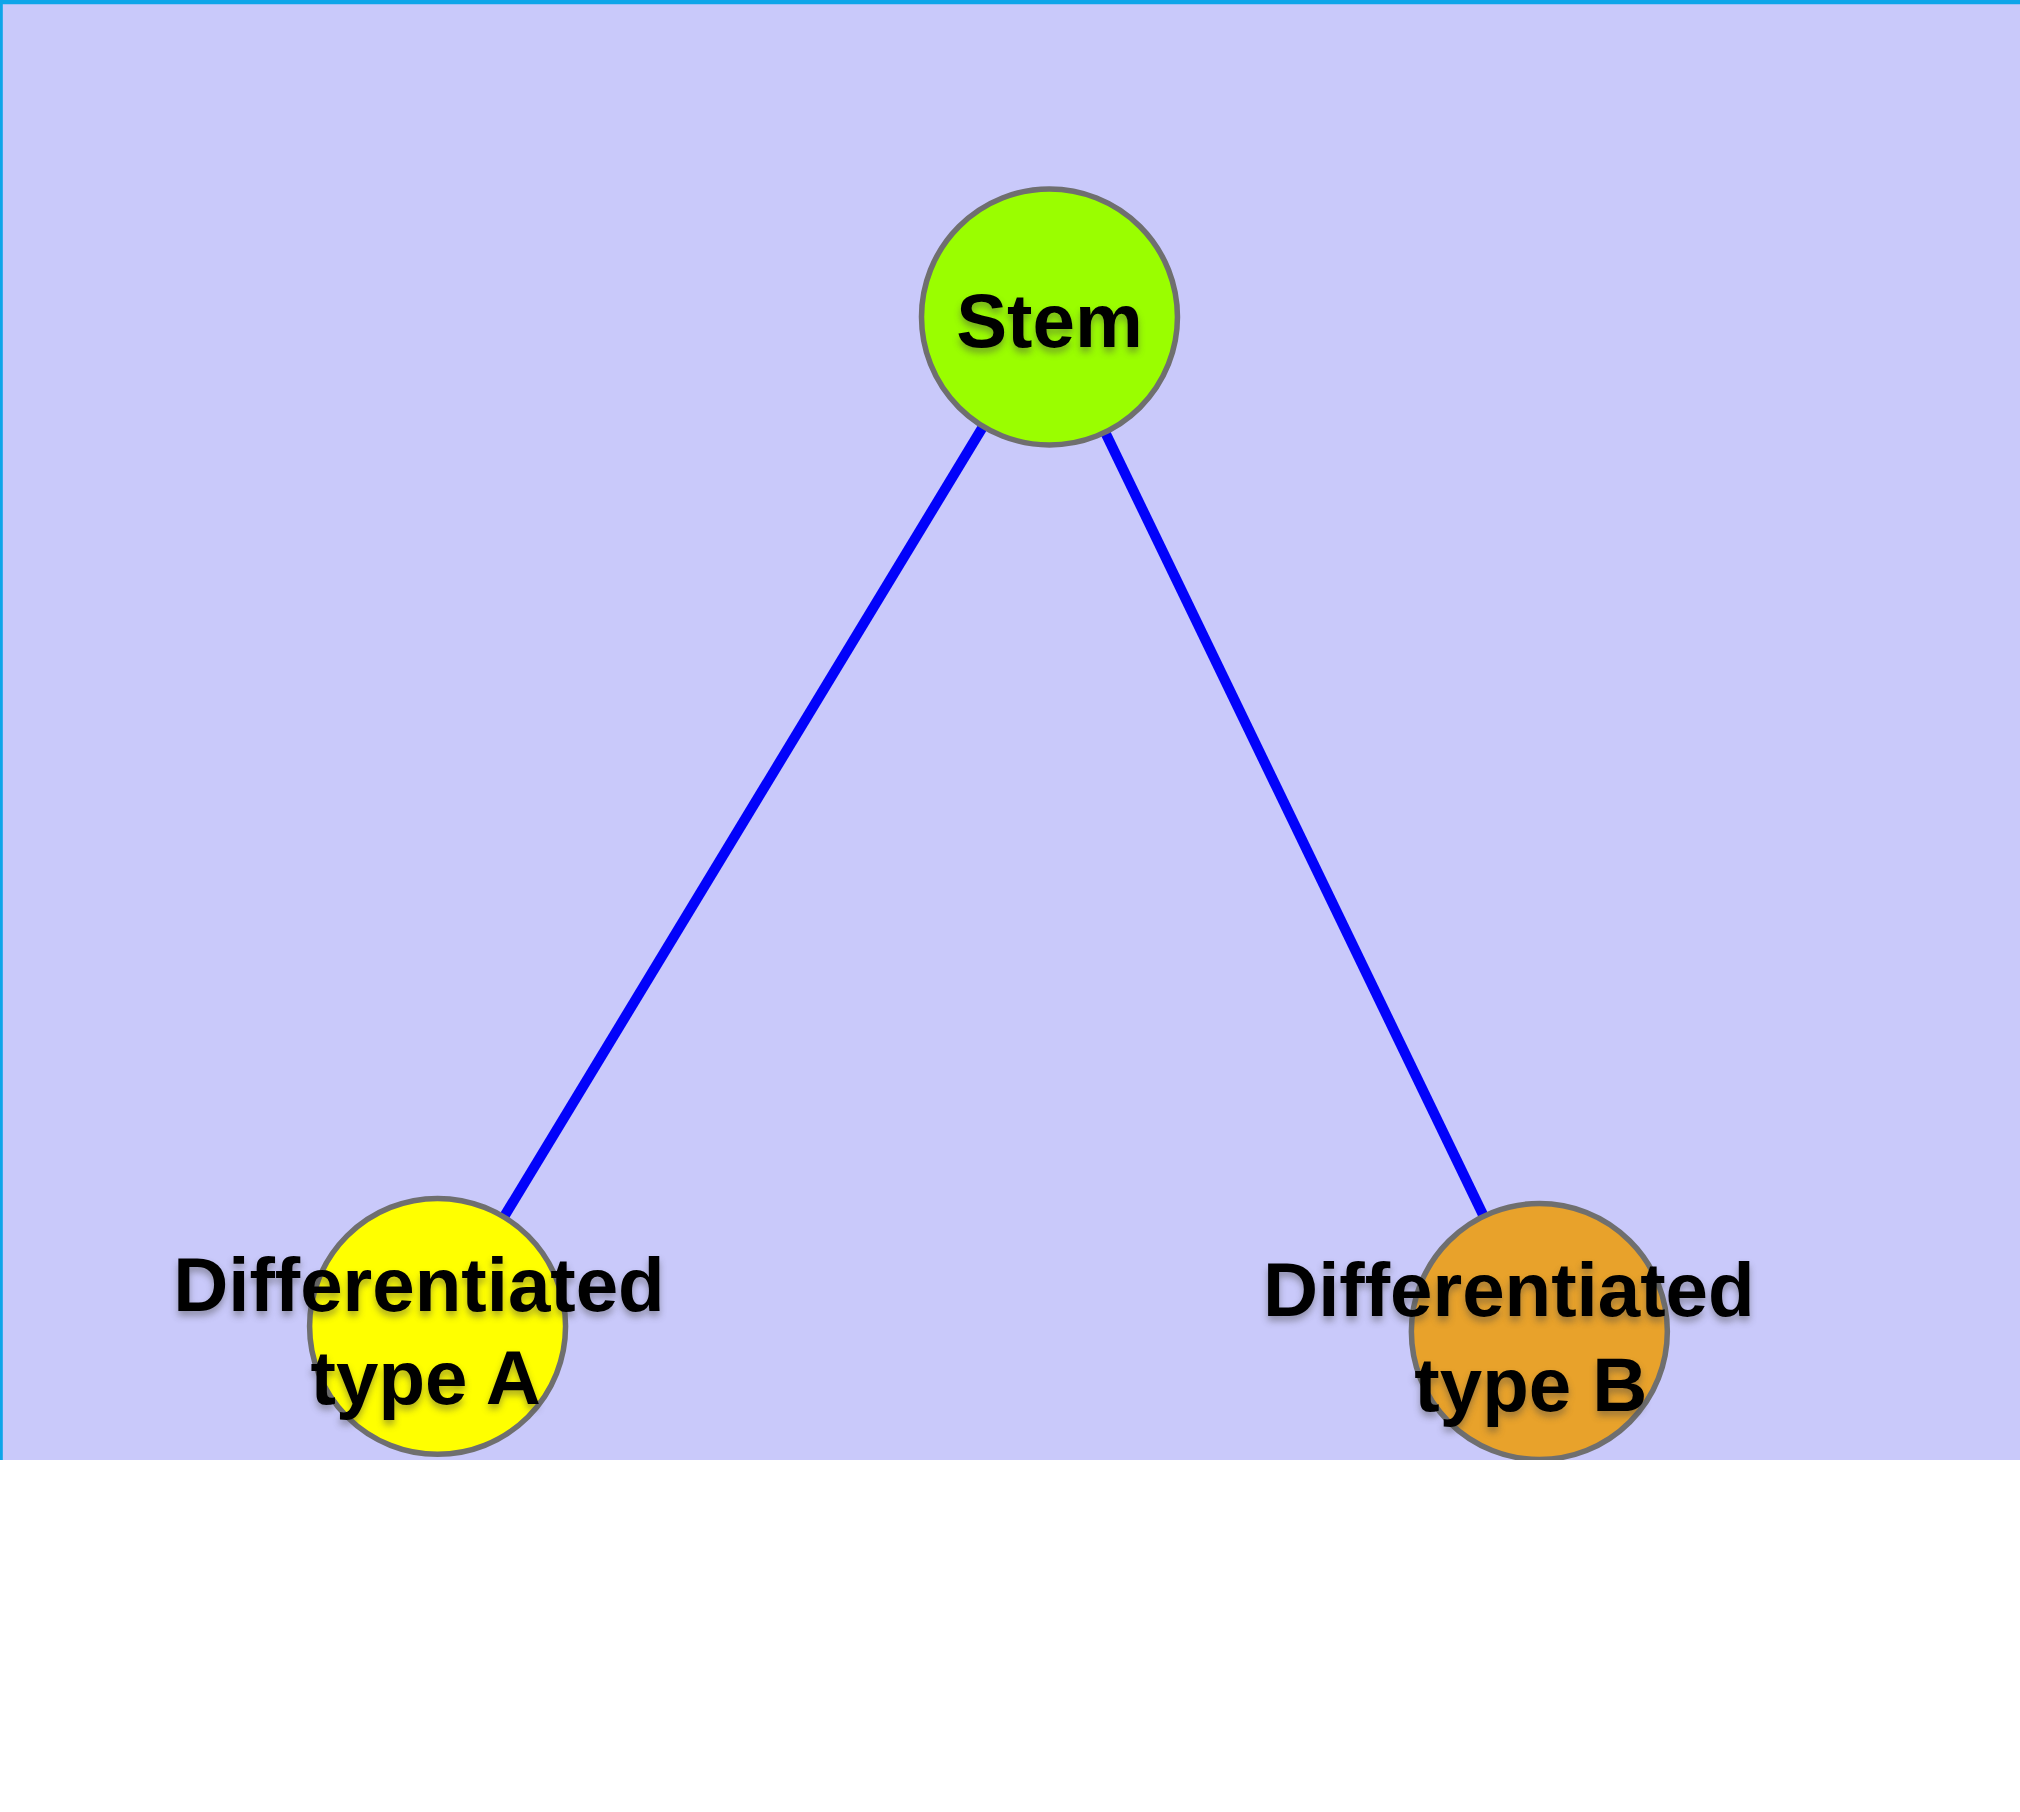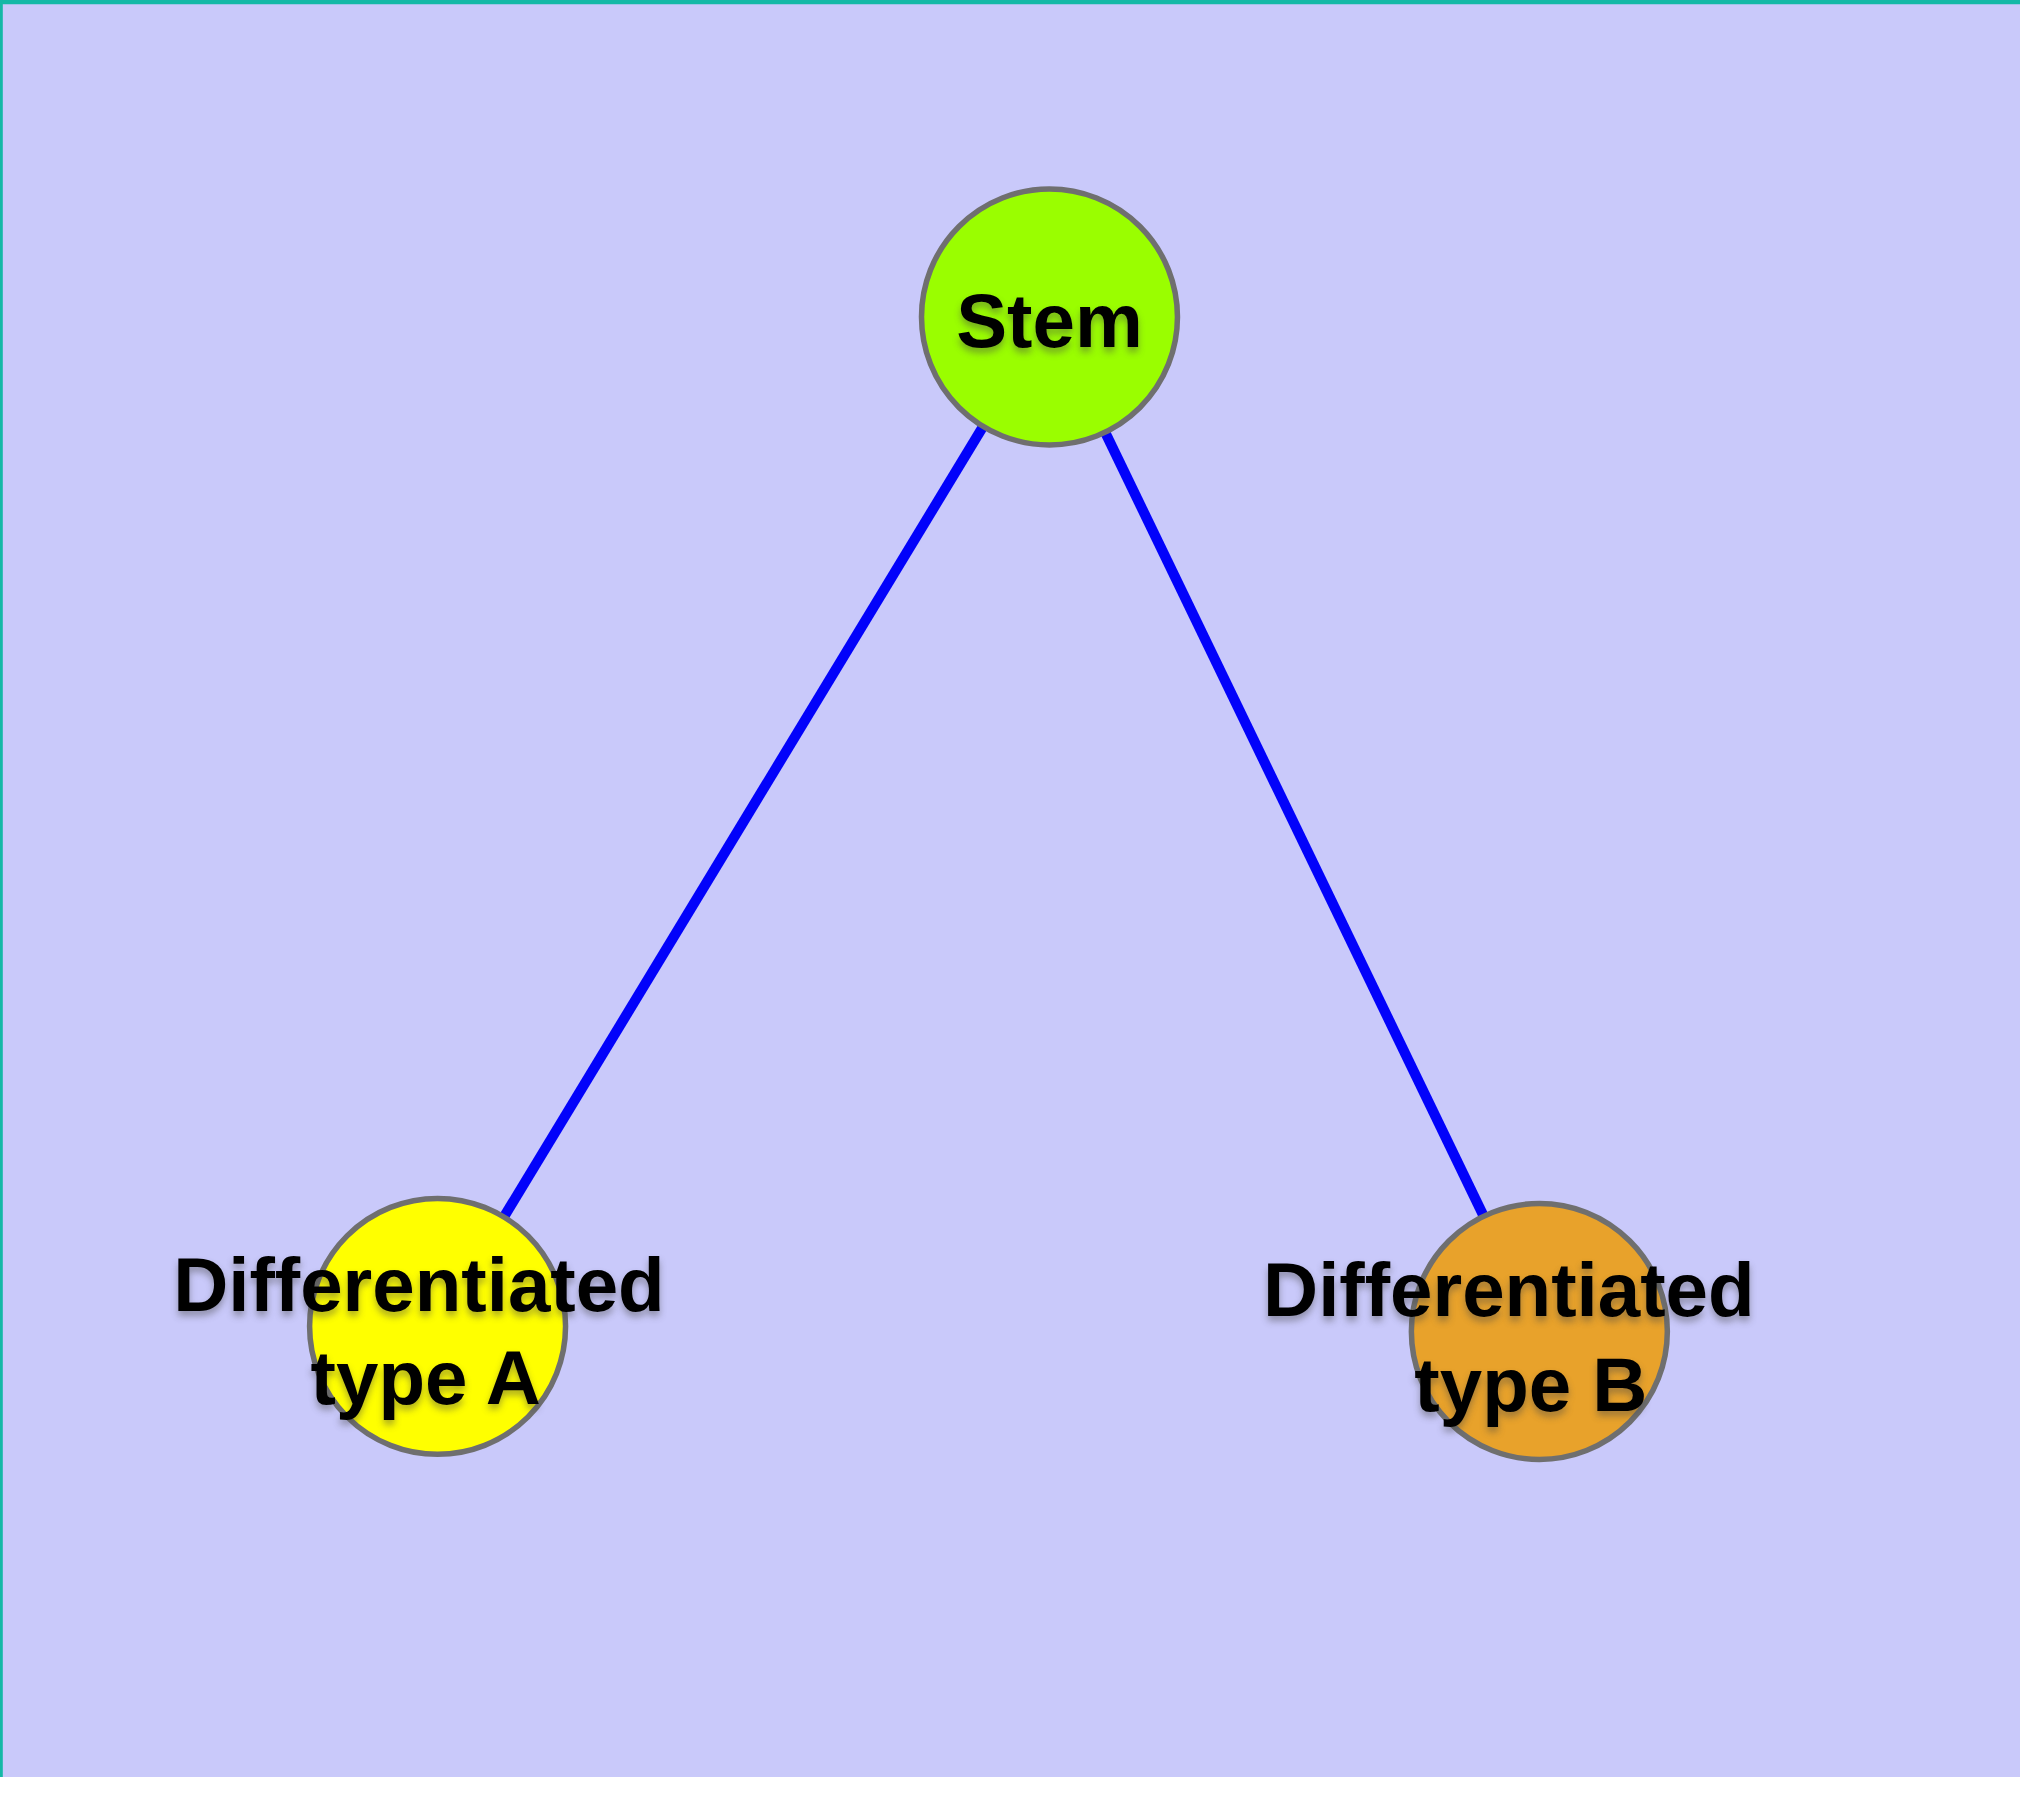--- a/index.html
+++ b/index.html
@@ -4,23 +4,23 @@
 <style>
   html, body {
     margin: 0;
     padding: 0;
     background: #ffffff;
     font-family: "Liberation Sans", sans-serif;
   }
   .stage {
     position: relative;
     width: 2021px;
-    height: 1777px;
+    height: 1460px;
     overflow: hidden;
-    background: #14b8a6;
+    background: #0ea5e9;
   }
   .stage svg {
     position: absolute;
     left: 0;
     top: 0;
     width: 2021px;
     height: 1812px;
     display: block;
   }
   svg text {

